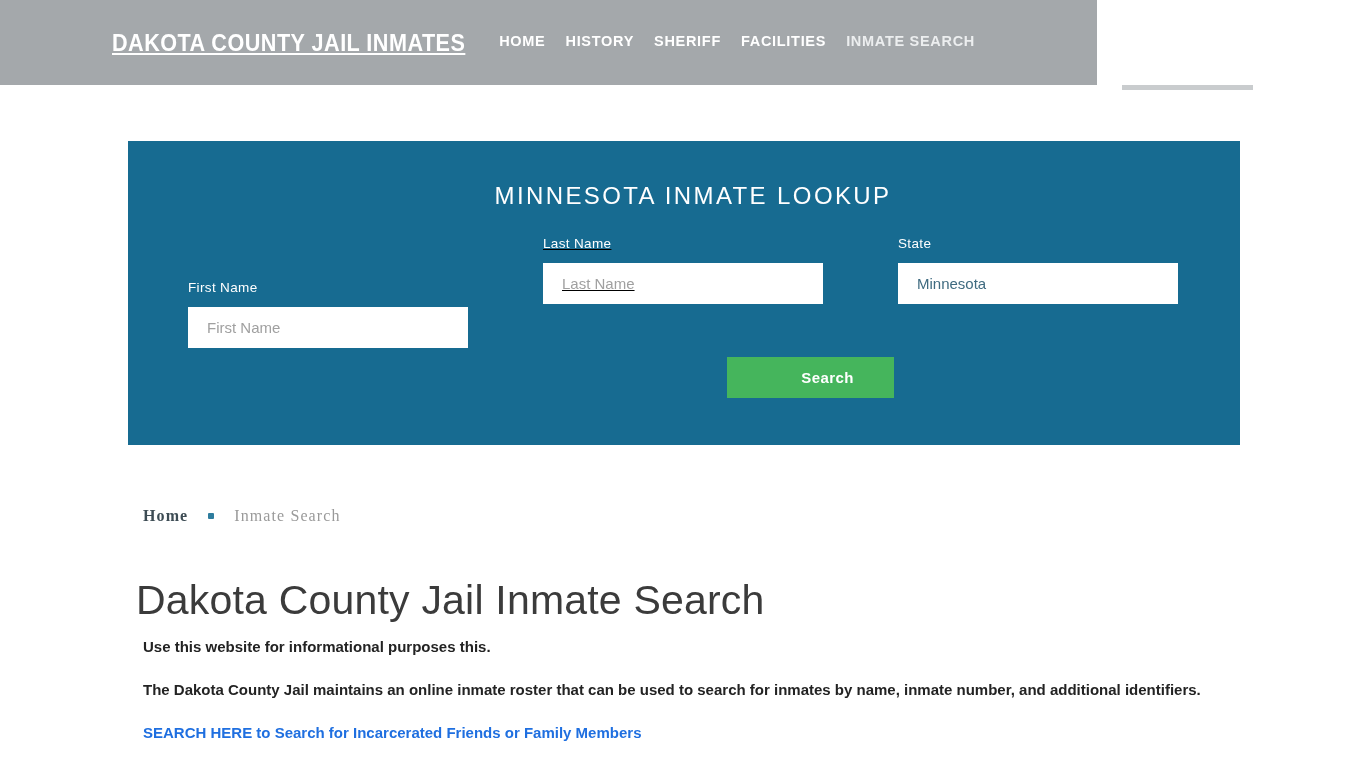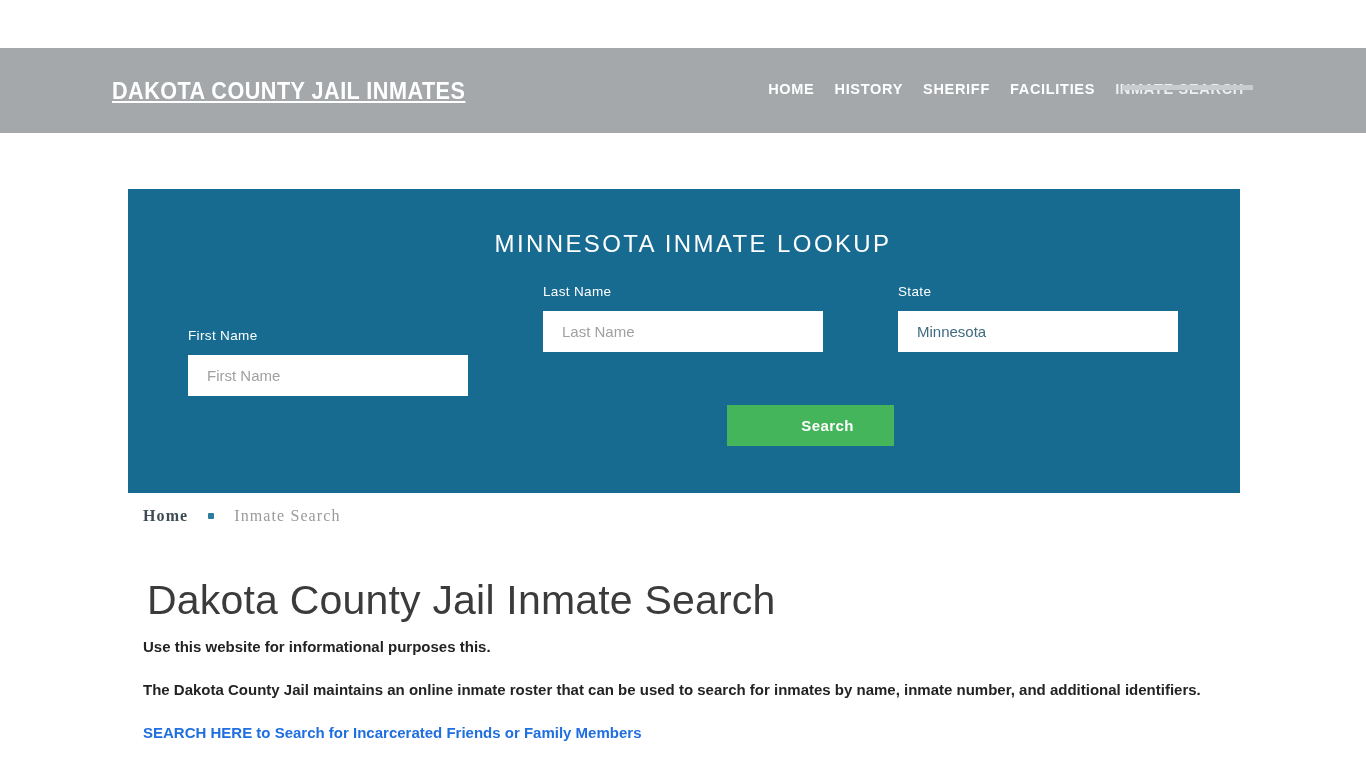--- a/index.html
+++ b/index.html
@@ -8,26 +8,25 @@
     margin: 0; padding: 0;
     width: 1366px; height: 768px;
     overflow: hidden;
     background: #ffffff;
     font-family: "Liberation Sans", sans-serif;
   }
 
   
   .site-header {
     position: relative;
-    width: 1366px;
+    width: 1097px;
     height: 85px;
     background: #a4a8ab;
     display: flex;
     align-items: center;
-    margin-top: 48px;
   }
   .brand {
     position: absolute;
     left: 112px;
     top: 30px;
     font-family: "Liberation Sans Narrow", "Liberation Sans", sans-serif;
     font-size: 23px;
     font-weight: bold;
     letter-spacing: 0.5px;
     color: #ffffff;
@@ -92,21 +91,21 @@
     position: absolute;
     left: 0; top: 95px;
     width: 1112px;
     height: 90px;
   }
   .field {
     position: absolute;
     top: 0;
   }
   .field.first { left: 60px;  width: 280px; margin-top: 44px; }
-  .field.last  { left: 415px; width: 280px; }
+  .field.last  { left: 415px; width: 280px; text-decoration: underline; }
   .field.state { left: 770px; width: 280px; }
   .field-label {
     display: block;
     font-size: 13.5px;
     color: #ffffff;
     letter-spacing: 0.35px;
     margin-bottom: 12px;
     font-family: "Liberation Sans Narrow", "Liberation Sans", sans-serif;
   }
   .field-input {
@@ -167,21 +166,21 @@
     display: inline-block;
     width: 6px; height: 6px;
     background: #2e7d9e;
     margin: 0 20px;
     border-radius: 1px;
   }
   .crumb-current { color: #9a9a9a; }
 
   .page-title {
     position: absolute;
-    left: 147px;
+    left: 136px;
     top: 132px;     
     margin: 0;
     font-family: "Liberation Sans Narrow", "Liberation Sans", sans-serif;
     font-size: 41px;
     font-weight: 300;
     color: #3b3b3b;
     letter-spacing: 0.2px;
     white-space: nowrap;
   }
 

